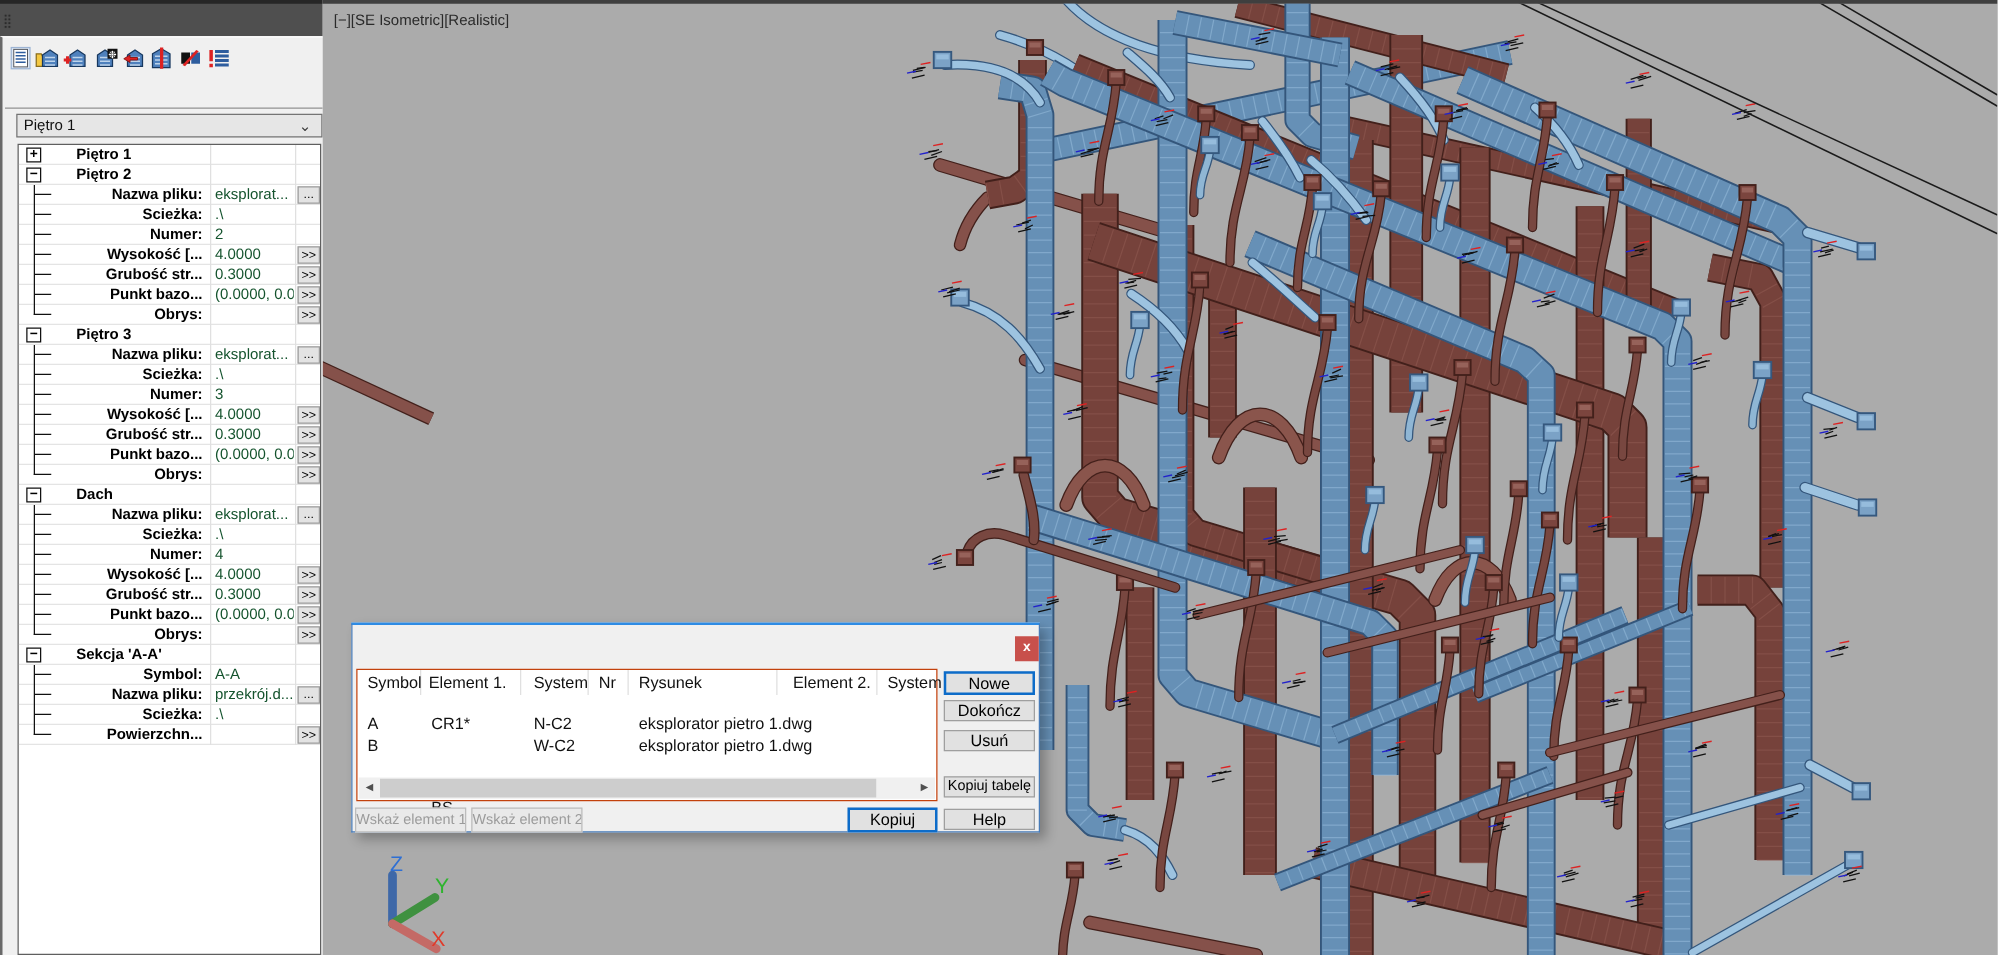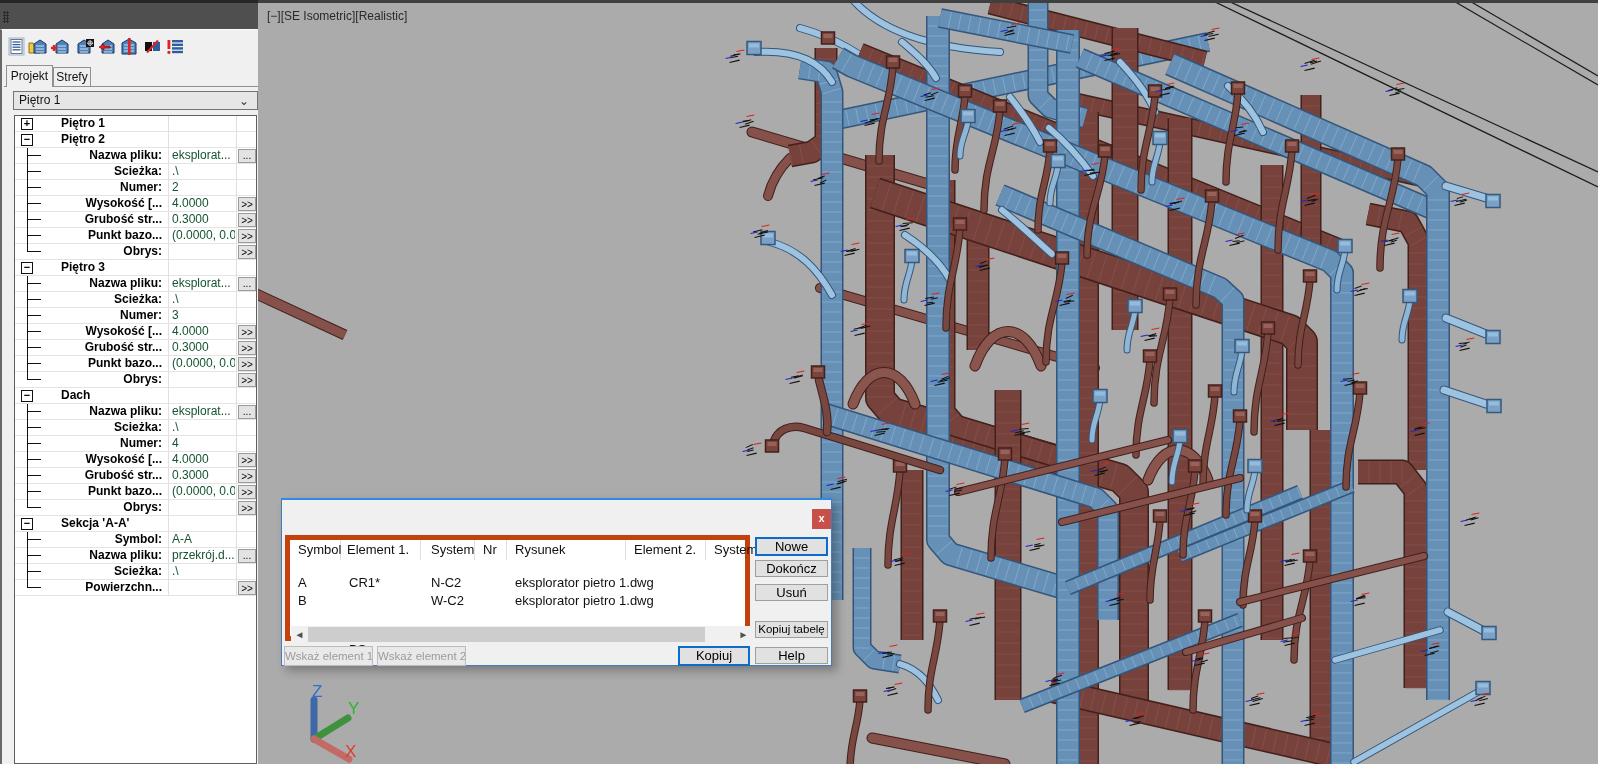--- a/index.html
+++ b/index.html
@@ -31,21 +31,21 @@
 .elbow-last { position:absolute; left:12px; top:0; width:14px; height:8px; border-left:1px solid #111; border-bottom:1px solid #111; }
 .mini { position:absolute; left:1px; top:0.5px; width:18px; height:14px; background:#e3e3e3; border:1px solid #9c9c9c; font-size:10px; line-height:11px; text-align:center; color:#000; }
 .mini.gg { font-size:10px; line-height:13px; }
 
 #vp { position:absolute; left:258px; top:0; width:1340px; height:764px; background:#ababab; border-top:3px solid #3f3f3f; }
 #vplabel { position:absolute; left:9px; top:6px; font-size:12px; color:#2a2a2a; }
 
 #dlg { position:absolute; left:281px; top:498px; width:551px; height:168px; background:#f0f0f0; border:1px solid #477bb8; border-top:2px solid #2e8be4; box-shadow:5px 5px 9px rgba(0,0,0,0.28); }
 #dlg .title { position:absolute; left:0; top:0; width:100%; height:31px; background:#fff; font-size:13px; color:#1a1a1a; line-height:30px; padding-left:8px; }
 #dlg .close { position:absolute; left:530px; top:9px; width:19px; height:20px; background:#c8504b; color:#fff; font-size:11px; font-weight:bold; text-align:center; line-height:19px; }
-#dlg .list { position:absolute; left:3px; top:35px; width:465px; height:106px; background:#fff; border:5px solid #c2410c; font-size:13px; }
+#dlg .list { position:absolute; left:3px; top:35px; width:465px; height:106px; background:#fff; border:1px solid #c2410c; font-size:13px; }
 #dlg .hcell { position:absolute; top:0; height:20px; line-height:20px; color:#111; border-right:1px solid #e0e0e0; padding-left:8px; }
 #dlg .rcell { position:absolute; height:17px; line-height:17px; color:#111; padding-left:8px; white-space:nowrap; }
 #dlg .hsb { position:absolute; left:1px; top:86px; width:461px; height:17px; background:#f0f0f0; }
 #dlg .hsb .thumb { position:absolute; left:17px; top:1px; width:397px; height:15px; background:#cdcdcd; }
 #dlg .hsb .ar { position:absolute; top:0; width:17px; height:17px; color:#505050; font-size:10px; text-align:center; line-height:17px; }
 .btn { position:absolute; background:#e1e1e1; border:1px solid #9f9f9f; font-size:12px; color:#000; text-align:center; white-space:nowrap; overflow:hidden; }
 .btn.def { border:2px solid #0d6cc9; }
 .btn.dis { color:#9b9b9b; background:#e9e9e9; border-color:#bcbcbc;text-align:center; }
 </style></head>
 <body>
@@ -932,24 +932,20 @@
             <path d="M3,15 L14,3 l2,1 -11,12 z" fill="#d22"></path>
           </svg></div>
         <div class="ticon" style="left:163.5px"><svg width="19" height="19" viewBox="0 0 19 19">
             <rect x="1.5" y="3" width="2.8" height="9" fill="#d22"></rect>
             <rect x="1.5" y="14" width="2.8" height="2.8" fill="#d22"></rect>
             <rect x="6" y="3.0" width="11" height="2.4" fill="#2e5d9e"></rect>
             <rect x="6" y="6.6" width="11" height="2.4" fill="#2e5d9e"></rect>
             <rect x="6" y="10.2" width="11" height="2.4" fill="#2e5d9e"></rect>
             <rect x="6" y="13.8" width="11" height="2.4" fill="#2e5d9e"></rect>
           </svg></div>
-      <div class="tabs">
-        <div class="tab on">Projekt</div>
-        <div class="tab off">Strefy</div>
-      </div>
       <div class="tabline"></div>
       <div class="combo">Piętro 1<span class="chev">⌄</span></div>
       <div class="treebox">
         <div class="trow hdrrow">
             <div class="c1">
               <span class="plusbox">+</span>
               <span class="hdrlabel">Piętro 1</span>
             </div>
             <div class="c2"></div>
             <div class="c3"></div>
@@ -1225,21 +1221,21 @@
   </div>
 
   <div id="dlg">
     <div class="close">x</div>
     <div class="list">
       <div class="hcell" style="left:0;width:51px;padding-left:8px;">Symbol</div>
       <div class="hcell" style="left:49px;width:82px;">Element 1.</div>
       <div class="hcell" style="left:133px;width:52px;">System</div>
       <div class="hcell" style="left:185px;width:32px;">Nr</div>
       <div class="hcell" style="left:217px;width:119px;">Rysunek</div>
-      <div class="hcell" style="left:336px;width:80px;">Element 2.</div>
+      <div class="hcell" style="left:336px;width:80px;text-align:center;">Element 2.</div>
       <div class="hcell" style="left:416px;width:47px;border-right:none;">System</div>
       <div class="rcell" style="left:0;top:34px;width:51px;">A</div>
       <div class="rcell" style="left:51px;top:34px;width:82px;">CR1*</div>
       <div class="rcell" style="left:133px;top:34px;width:52px;">N-C2</div>
       <div class="rcell" style="left:217px;top:34px;width:180px;">eksplorator pietro 1.dwg</div>
       <div class="rcell" style="left:0;top:52px;width:51px;">B</div>
       <div class="rcell" style="left:51px;top:59px;width:82px;margin-top:42px;">BS</div>
       <div class="rcell" style="left:133px;top:52px;width:52px;">W-C2</div>
       <div class="rcell" style="left:217px;top:52px;width:180px;">eksplorator pietro 1.dwg</div>
       <div class="hsb">

